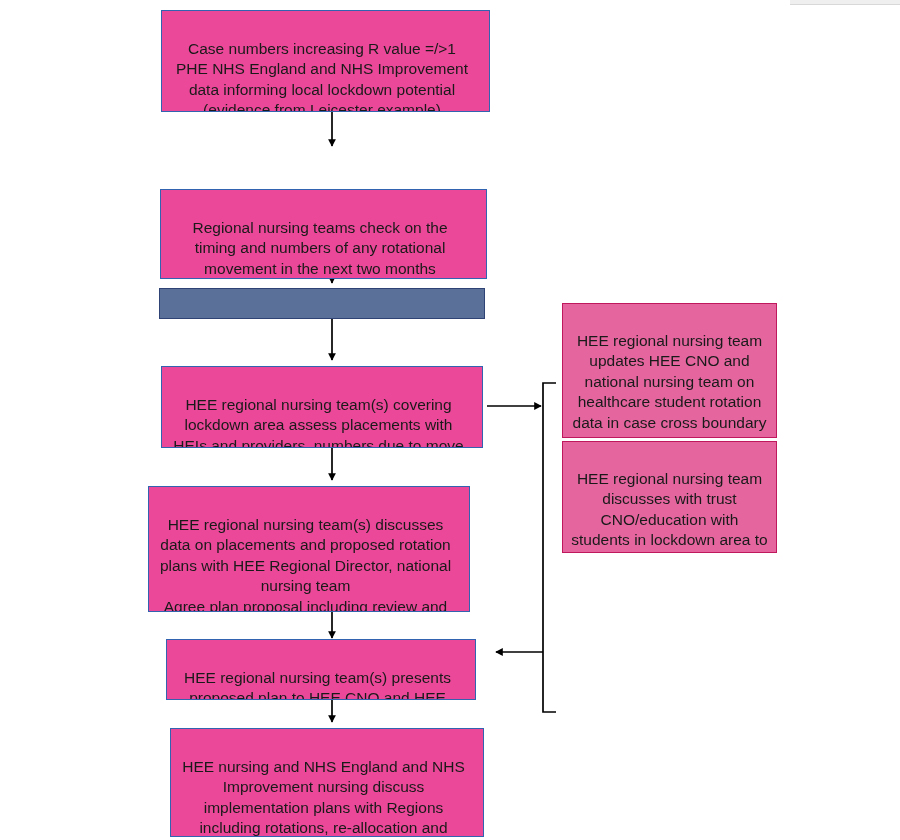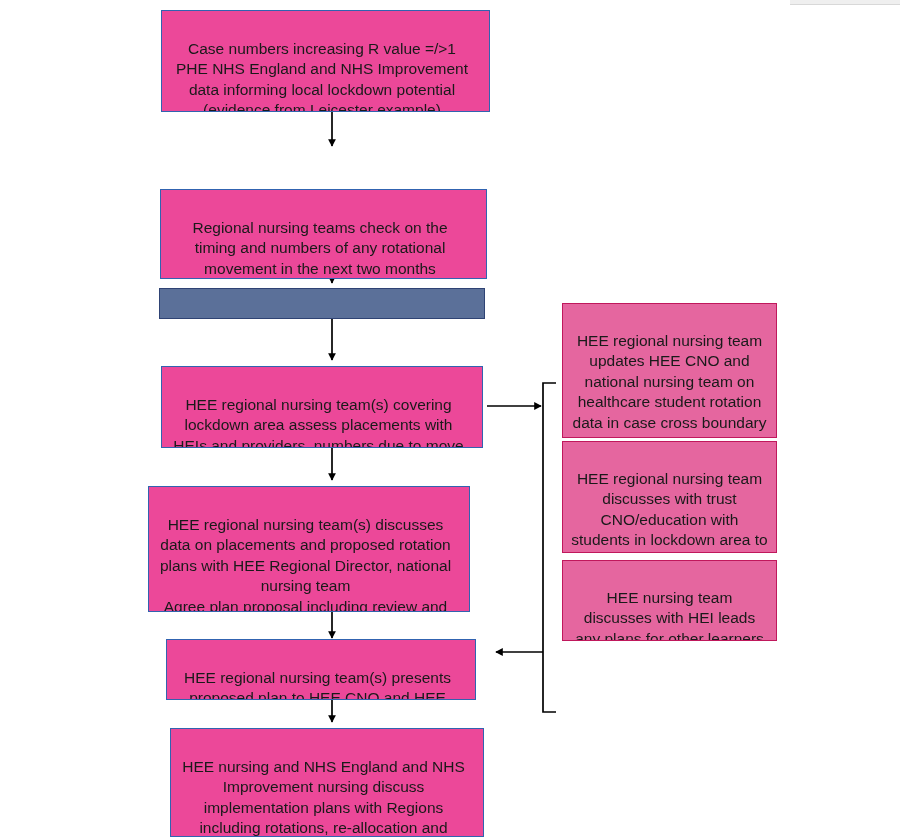--- a/index.html
+++ b/index.html
@@ -156,18 +156,15 @@
   </div>
 
   <div class="node pink" style="left:562px; top:303px; width:215px; height:135px;">
     <span class="nodetext">HEE regional nursing team updates HEE CNO and national nursing team on healthcare student rotation data in case cross boundary collaboration is needed in planning</span>
   </div>
 
   <div class="node pink" style="left:562px; top:441px; width:215px; height:112px;">
     <span class="nodetext">HEE regional nursing team discusses with trust CNO/education with students in lockdown area to agree plans</span>
   </div>
 
-  <div class="node pink" style="left:562px; top:560px; width:215px; height:81px;">
-    <span class="nodetext">HEE nursing team discusses with HEI leads any plans for other learners</span>
-  </div>
 
 
 </div>
 
 </body></html>

